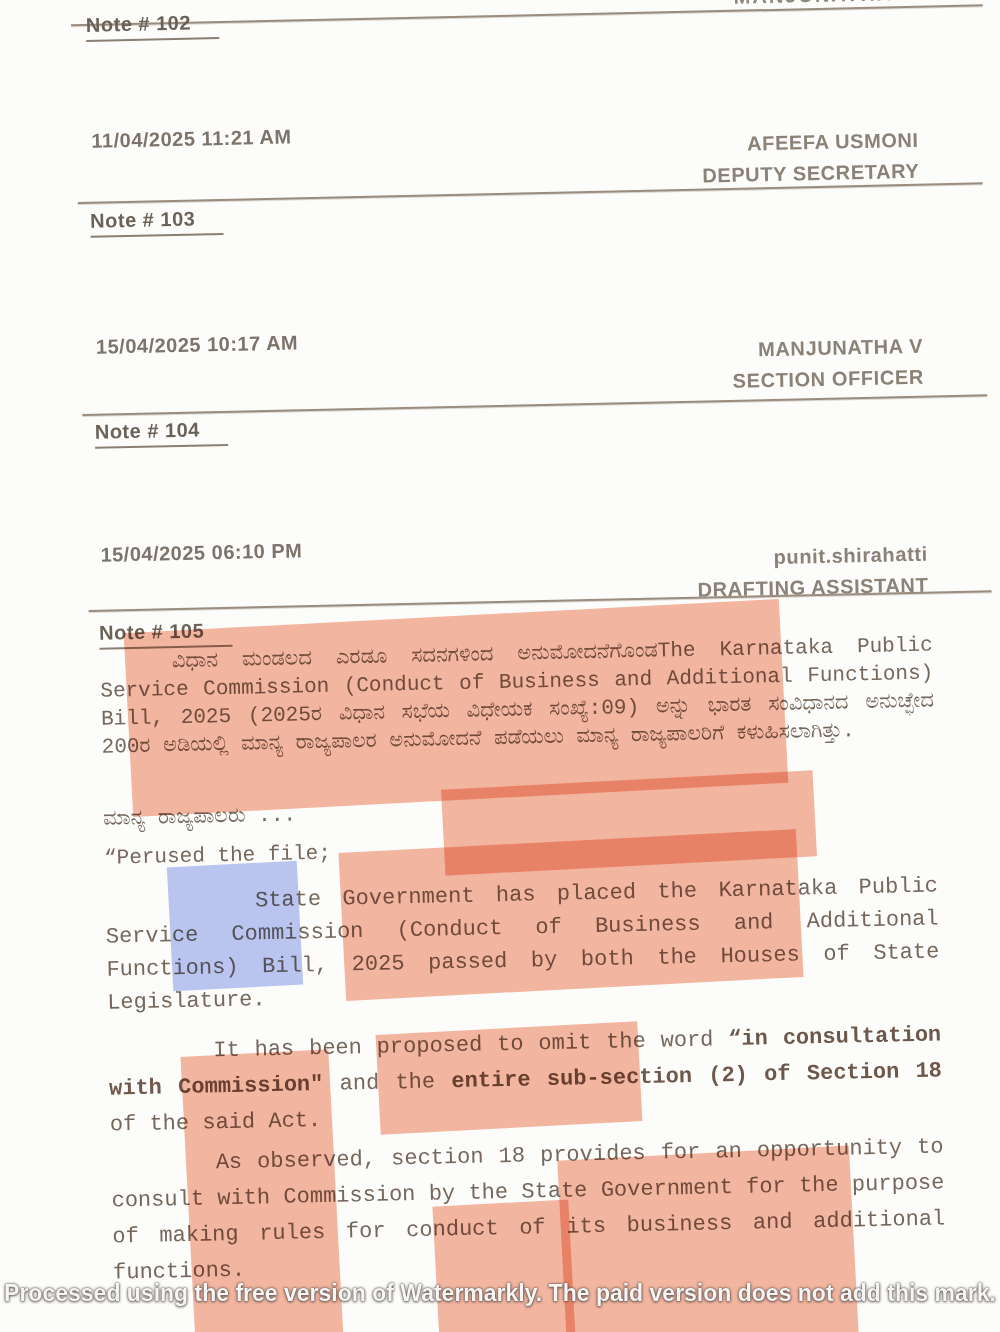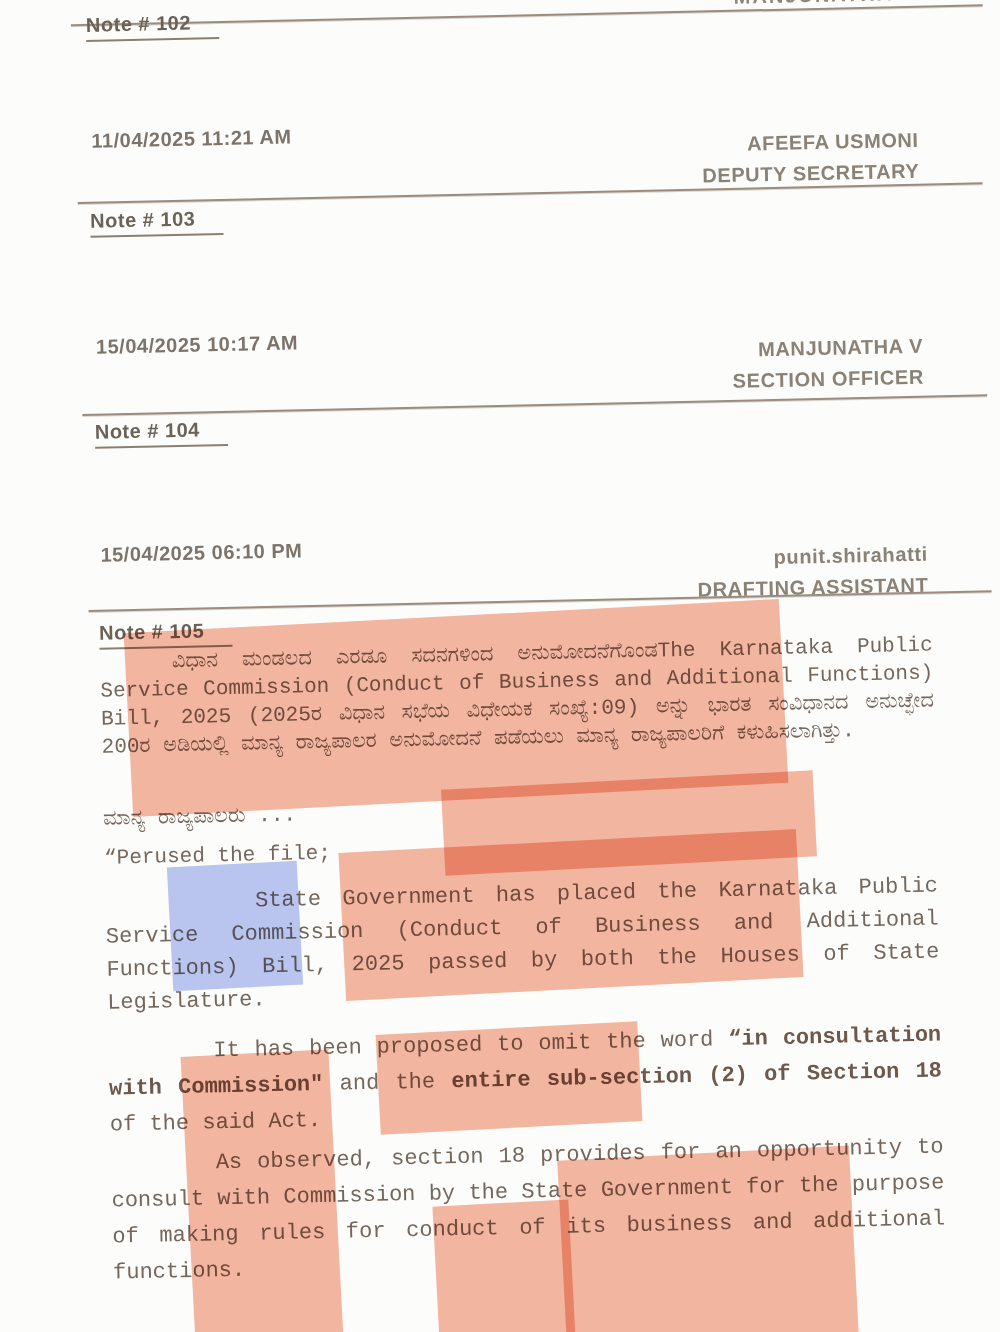--- a/index.html
+++ b/index.html
@@ -124,14 +124,15 @@
 
   <div class="wm s" style="left:128px;top:616px;width:656px;height:184px;transform:rotate(-3deg);"></div>
   <div class="wm s" style="left:443px;top:780px;width:372px;height:86px;transform:rotate(-3deg);"></div>
   <div class="wm s" style="left:342px;top:841px;width:458px;height:148px;transform:rotate(-3deg);"></div>
   <div class="wm b" style="left:170px;top:864px;width:130px;height:124px;transform:rotate(-3deg);"></div>
   <div class="wm s" style="left:188px;top:1053px;width:148px;height:290px;transform:rotate(-3deg);"></div>
   <div class="wm s" style="left:378px;top:1028px;width:262px;height:100px;transform:rotate(-3deg);"></div>
   <div class="wm s" style="left:562px;top:1153px;width:292px;height:190px;transform:rotate(-3deg);"></div>
   <div class="wm s" style="left:436px;top:1203px;width:136px;height:140px;transform:rotate(-3deg);"></div>
 
+  <div id="wm-bar">Processed using the free version of Watermarkly. The paid version does not add this mark.</div>
 
 </div>
 
 </body></html>

